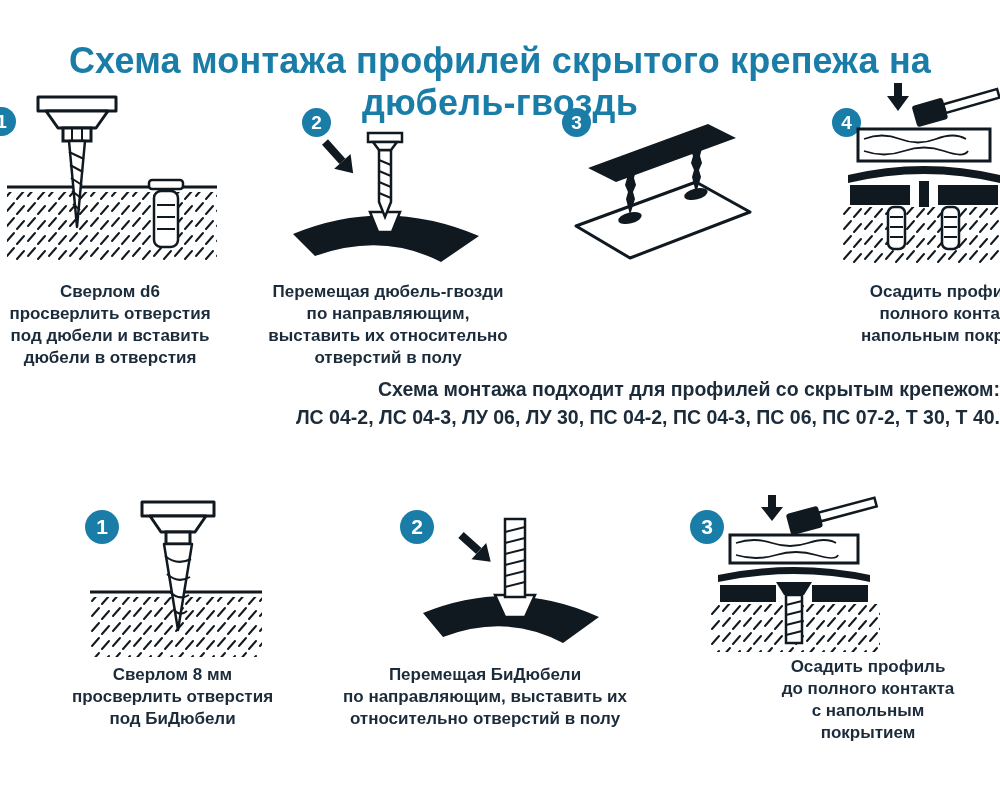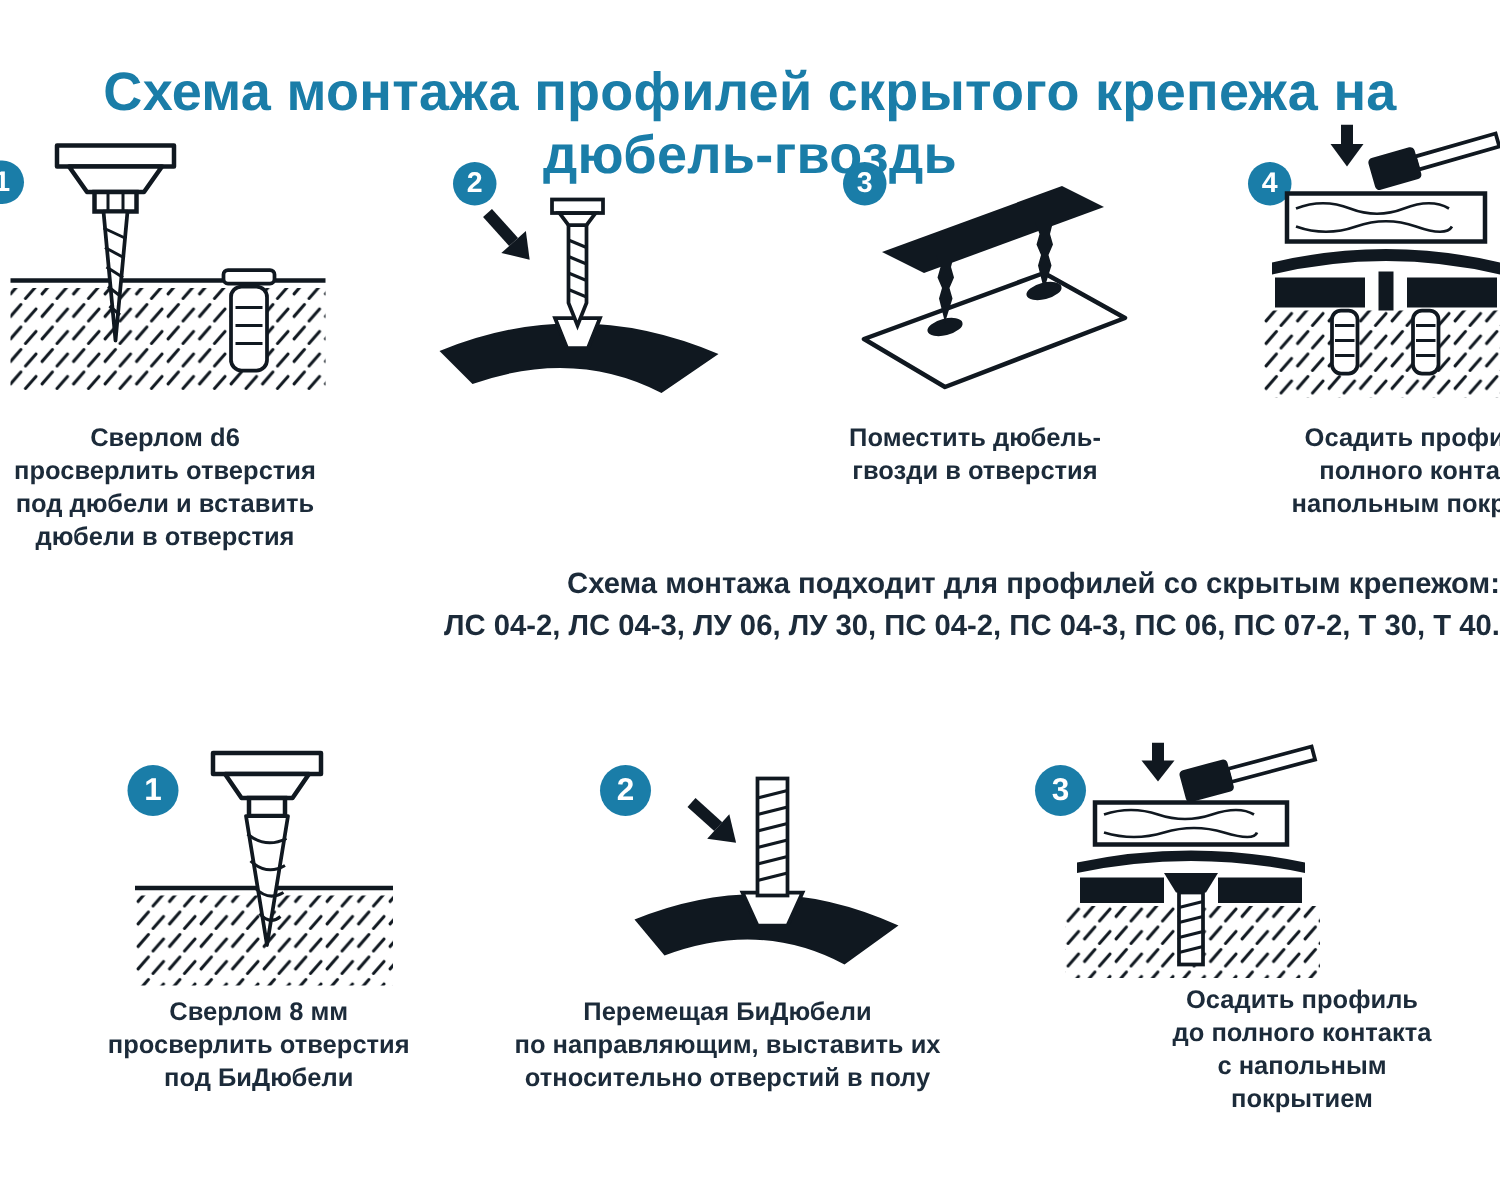--- a/index.html
+++ b/index.html
@@ -132,22 +132,24 @@
       <rect x="8" y="102" width="60" height="20" fill="#101820"></rect>
       <rect x="96" y="102" width="60" height="20" fill="#101820"></rect>
       <rect x="77" y="98" width="10" height="26" fill="#101820"></rect>
     </svg>
   </div>
 
   <div class="caption" style="left:-10px; top:281px; width:240px">Сверлом d6
 просверлить отверстия
 под дюбели и вставить
 дюбели в отверстия</div>
-  <div class="caption" style="left:535px; top:281px; width:230px">Поместить дюбель-
-гвозди в отверстия</div>
+  <div class="caption" style="left:258px; top:281px; width:260px">Перемещая дюбель-гвозди
+по направляющим,
+выставить их относительно
+отверстий в полу</div>
   <div class="caption" style="left:845px; top:281px; width:230px">Осадить профиль до
 полного контакта с
 напольным покрытием</div>
 
   <div class="note" style="top:376px">Схема монтажа подходит для профилей со скрытым крепежом:
 ЛС 04-2, ЛС 04-3, ЛУ 06, ЛУ 30, ПС 04-2, ПС 04-3, ПС 06, ПС 07-2, Т 30, Т 40.</div>
 
 
   <div class="badge lg" style="left:85px; top:510px">1</div>
   <div class="badge lg" style="left:400px; top:510px">2</div>

